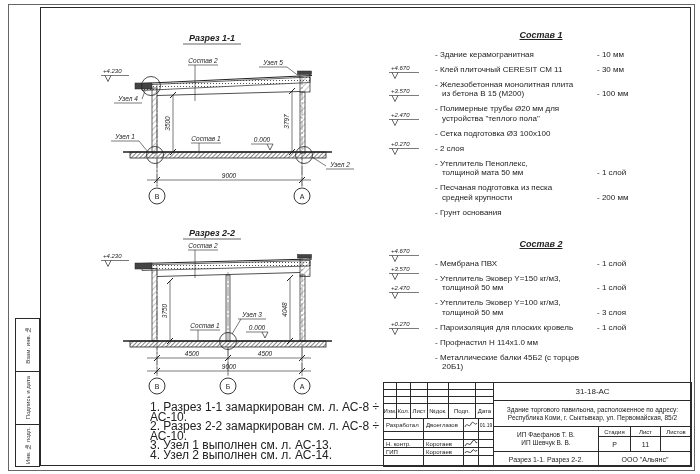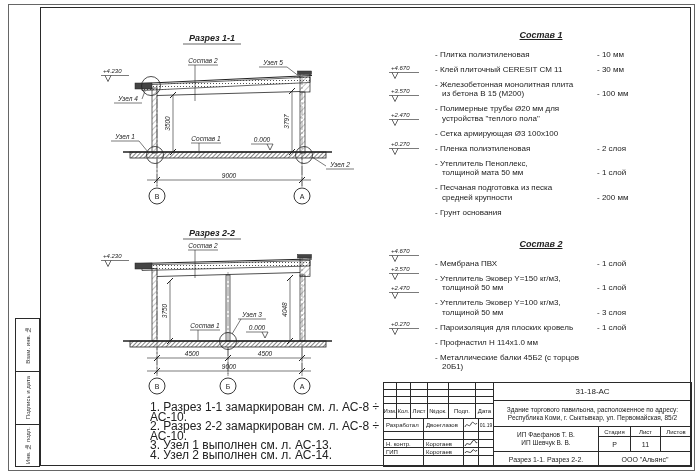--- a/index.html
+++ b/index.html
@@ -311,43 +311,42 @@
       <circle cx="133" cy="164" r="8" fill="none" stroke="#222" stroke-width="0.9"></circle>
       <text class="t-axis" x="133" y="166.5" text-anchor="middle">Б</text>
       <circle cx="207" cy="164" r="8" fill="none" stroke="#222" stroke-width="0.9"></circle>
       <text class="t-axis" x="207" y="166.5" text-anchor="middle">А</text>
     </g>
   </svg>
 
   <div class="abs sostav" style="left:435px;top:31px;">
     <div class="sv-title">Состав 1</div>
     <div class="sv-item">
-      <div class="sv-name">- Плитка полиэтиленовая</div>
+      <div class="sv-name">- Здание керамогранитная</div>
       <div class="sv-val">- 10 мм</div>
     </div>
     <div class="sv-item">
       <div class="sv-name">- Клей плиточный CERESIT СМ 11</div>
       <div class="sv-val">- 30 мм</div>
     </div>
     <div class="sv-item">
       <div class="sv-name">- Железобетонная  монолитная плита
 из бетона В 15 (М200)</div>
       <div class="sv-val">- 100 мм</div>
     </div>
     <div class="sv-item">
       <div class="sv-name">- Полимерные трубы Ø20 мм для
 устройства "теплого пола"</div>
       <div class="sv-val"></div>
     </div>
     <div class="sv-item">
-      <div class="sv-name">- Сетка армирующая Ø3 100х100</div>
+      <div class="sv-name">- Сетка подготовка Ø3 100х100</div>
       <div class="sv-val"></div>
     </div>
     <div class="sv-item">
-      <div class="sv-name">- Пленка полиэтиленовая</div>
       <div class="sv-val">- 2 слоя</div>
     </div>
     <div class="sv-item">
       <div class="sv-name">- Утеплитель Пеноплекс,
 толщиной мата 50 мм</div>
       <div class="sv-val">- 1 слой</div>
     </div>
     <div class="sv-item">
       <div class="sv-name">- Песчаная подготовка из песка
 средней крупности</div>

